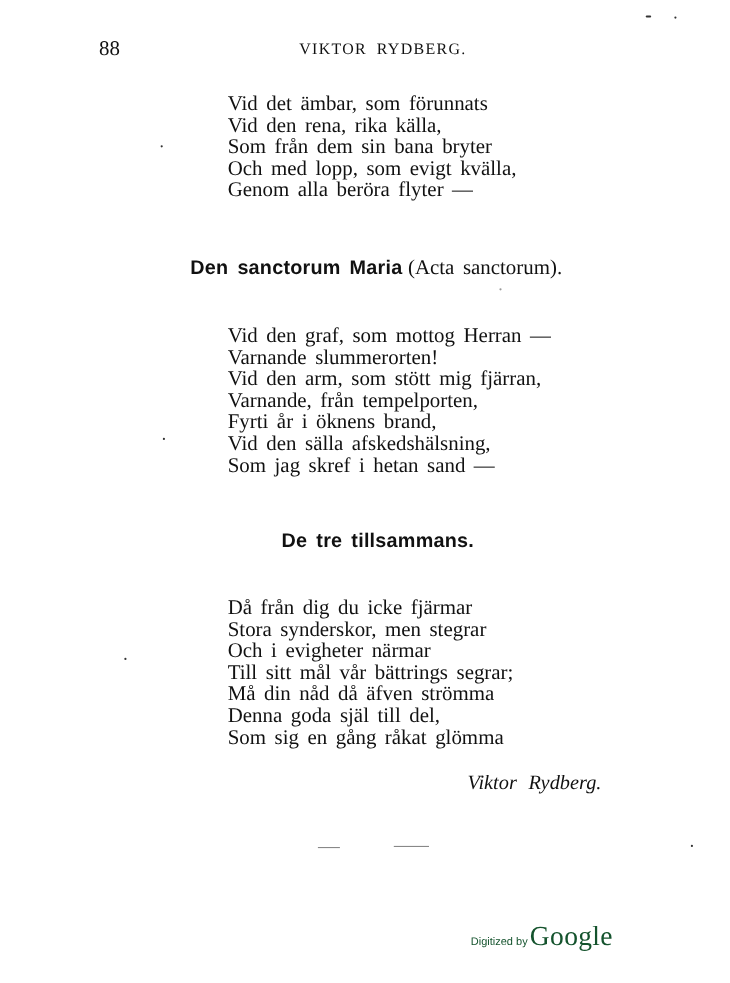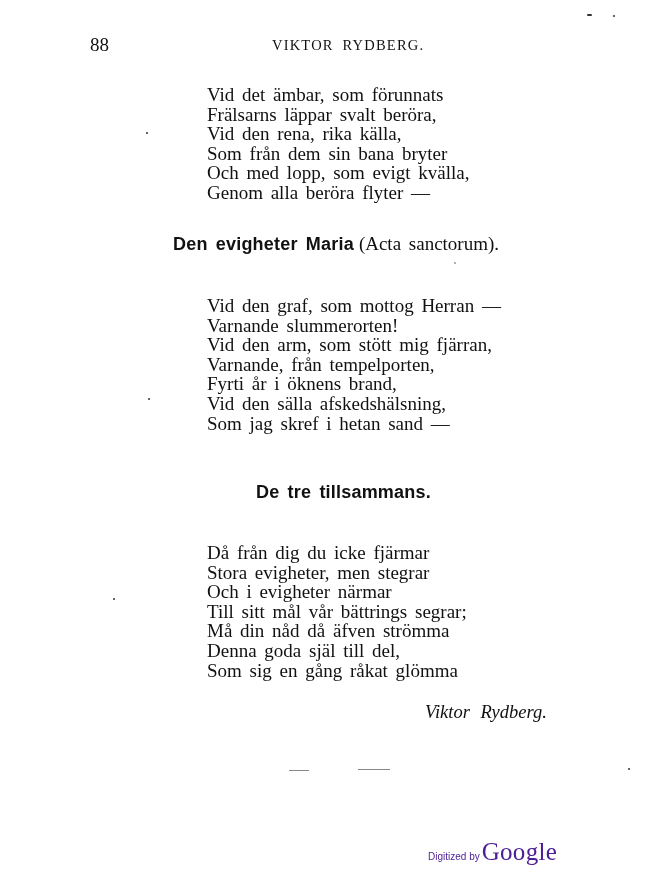--- a/index.html
+++ b/index.html
@@ -86,21 +86,21 @@
       width: 2px;
       height: 2px;
       background: #333333;
       border-radius: 1px;
     }
     .watermark {
       position: absolute;
       left: 428px;
       top: 838px;
       white-space: nowrap;
-      color: #4c1d95;
+      color: #14532d;
     }
     .watermark .wm-small {
       font-family: "Liberation Sans", "DejaVu Sans", sans-serif;
       font-size: 10px;
       vertical-align: baseline;
     }
     .watermark .wm-brand {
       font-family: "Liberation Serif", "DejaVu Serif", serif;
       font-size: 25px;
       margin-left: 2px;
@@ -108,48 +108,47 @@
     }
   </style>
 </head>
 <body>
 
 <div class="page-number">88</div>
 <div class="running-head">VIKTOR RYDBERG.</div>
 
 <ul class="stanza stanza-1">
   <li>Vid det ämbar, som förunnats</li>
-  <li>Frälsarns läppar svalt beröra,</li>
   <li>Vid den rena, rika källa,</li>
   <li>Som från dem sin bana bryter</li>
   <li>Och med lopp, som evigt kvälla,</li>
   <li>Genom alla beröra flyter —</li>
 </ul>
 
 <div class="poem-heading heading-2">
-  <span class="title-bold">Den evigheter Maria</span><span class="title-sub">(Acta sanctorum).</span>
+  <span class="title-bold">Den sanctorum Maria</span><span class="title-sub">(Acta sanctorum).</span>
 </div>
 
 <ul class="stanza stanza-2">
   <li>Vid den graf, som mottog Herran —</li>
   <li>Varnande slummerorten!</li>
   <li>Vid den arm, som stött mig fjärran,</li>
   <li>Varnande, från tempelporten,</li>
   <li>Fyrti år i öknens brand,</li>
   <li>Vid den sälla afskedshälsning,</li>
   <li>Som jag skref i hetan sand —</li>
 </ul>
 
 <div class="poem-heading heading-3">
   <span class="title-bold">De tre tillsammans.</span>
 </div>
 
 <ul class="stanza stanza-3">
   <li>Då från dig du icke fjärmar</li>
-  <li>Stora evigheter, men stegrar</li>
+  <li>Stora synderskor, men stegrar</li>
   <li>Och i evigheter närmar</li>
   <li>Till sitt mål vår bättrings segrar;</li>
   <li>Må din nåd då äfven strömma</li>
   <li>Denna goda själ till del,</li>
   <li>Som sig en gång råkat glömma</li>
 </ul>
 
 <div class="signature">Viktor Rydberg.</div>
 
 <div class="rule rule-1"></div>

